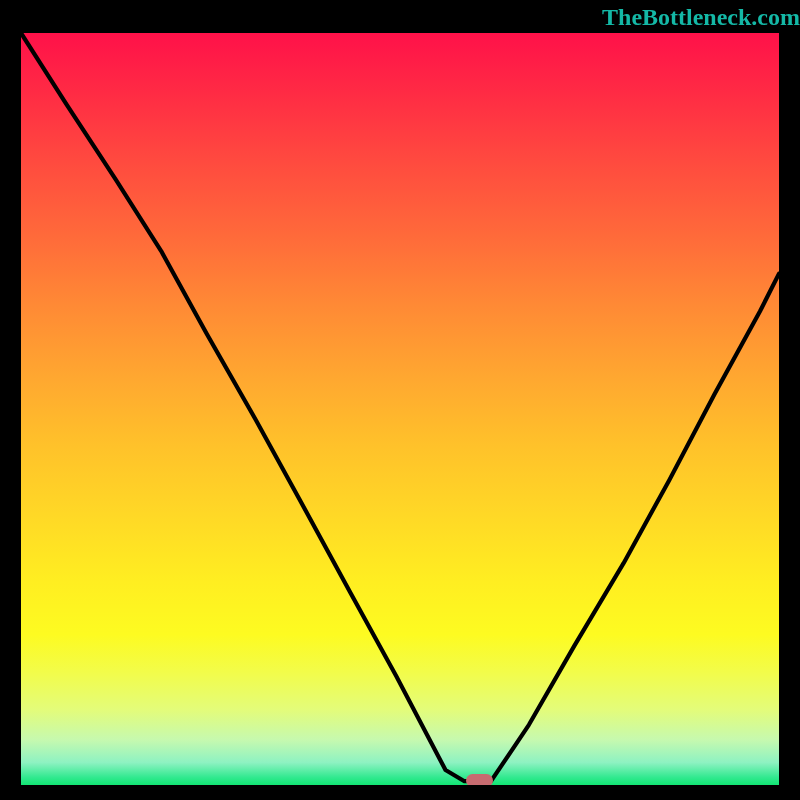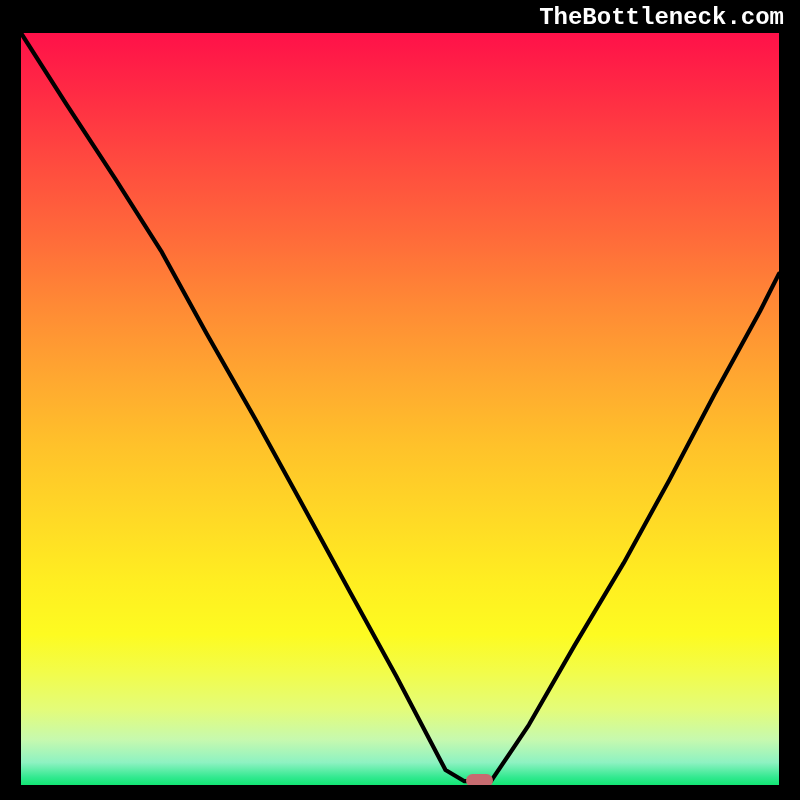--- a/index.html
+++ b/index.html
@@ -55,24 +55,24 @@
     position: absolute;
     inset: 0;
   }
   .marker {
     position: absolute;
     border-radius: 999px;
     background: #c76b70;
   }
   .watermark {
     position: absolute;
-    right: 16px;
-    font-family: Liberation Mono, monospace;
+    right: 0;
+    font-family: Liberation Serif, serif;
     font-weight: 700;
-    color: #ffffff;
+    color: #14b8a6;
   }
 </style>
 </head>
 <body>
 
 <div class="frame"></div>
 
 <div class="plot">
   <div class="gradient"></div>
   <svg class="curve" width="758" height="752" viewBox="0 0 758 752" preserveAspectRatio="none">

